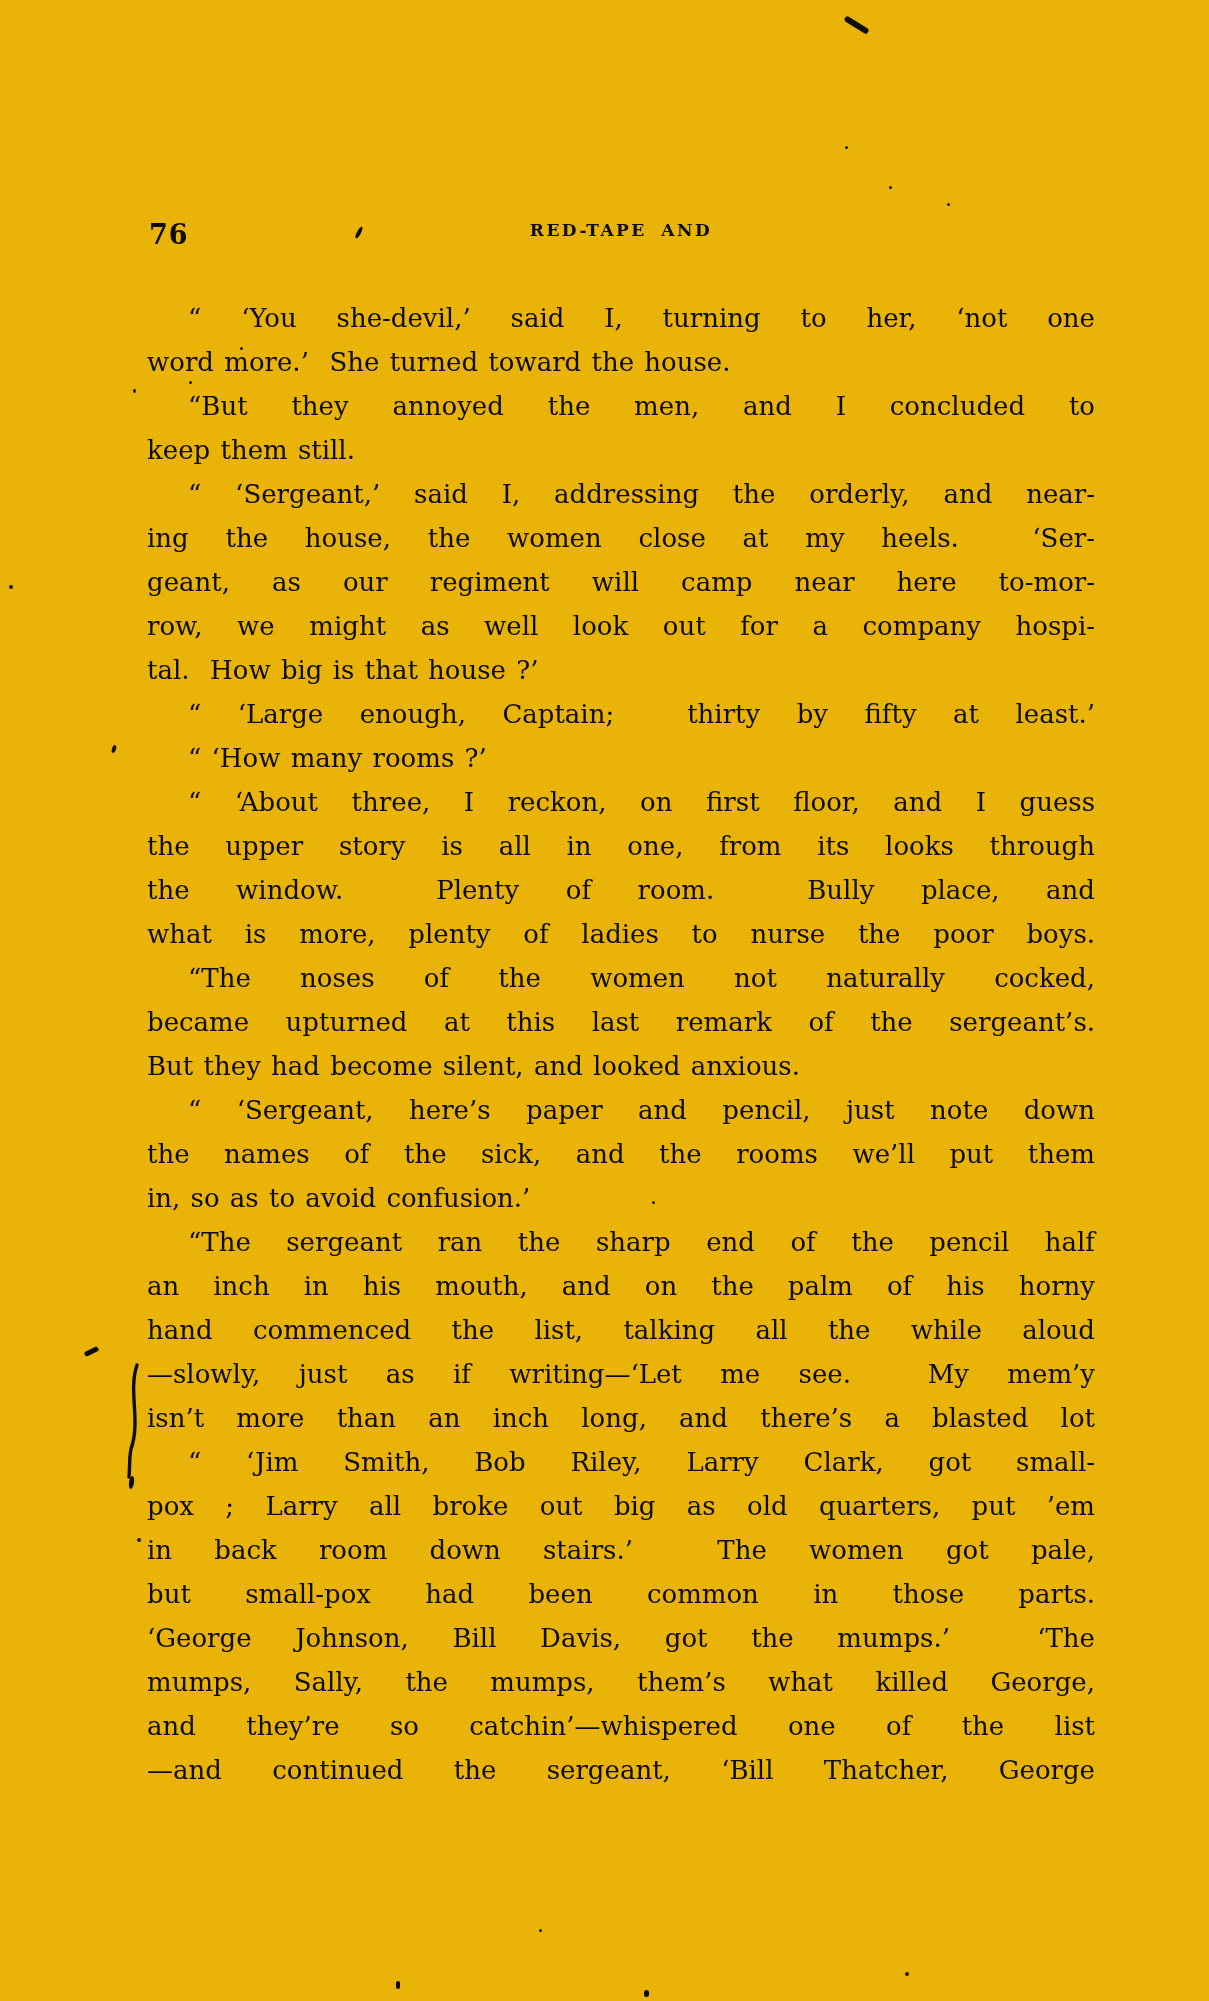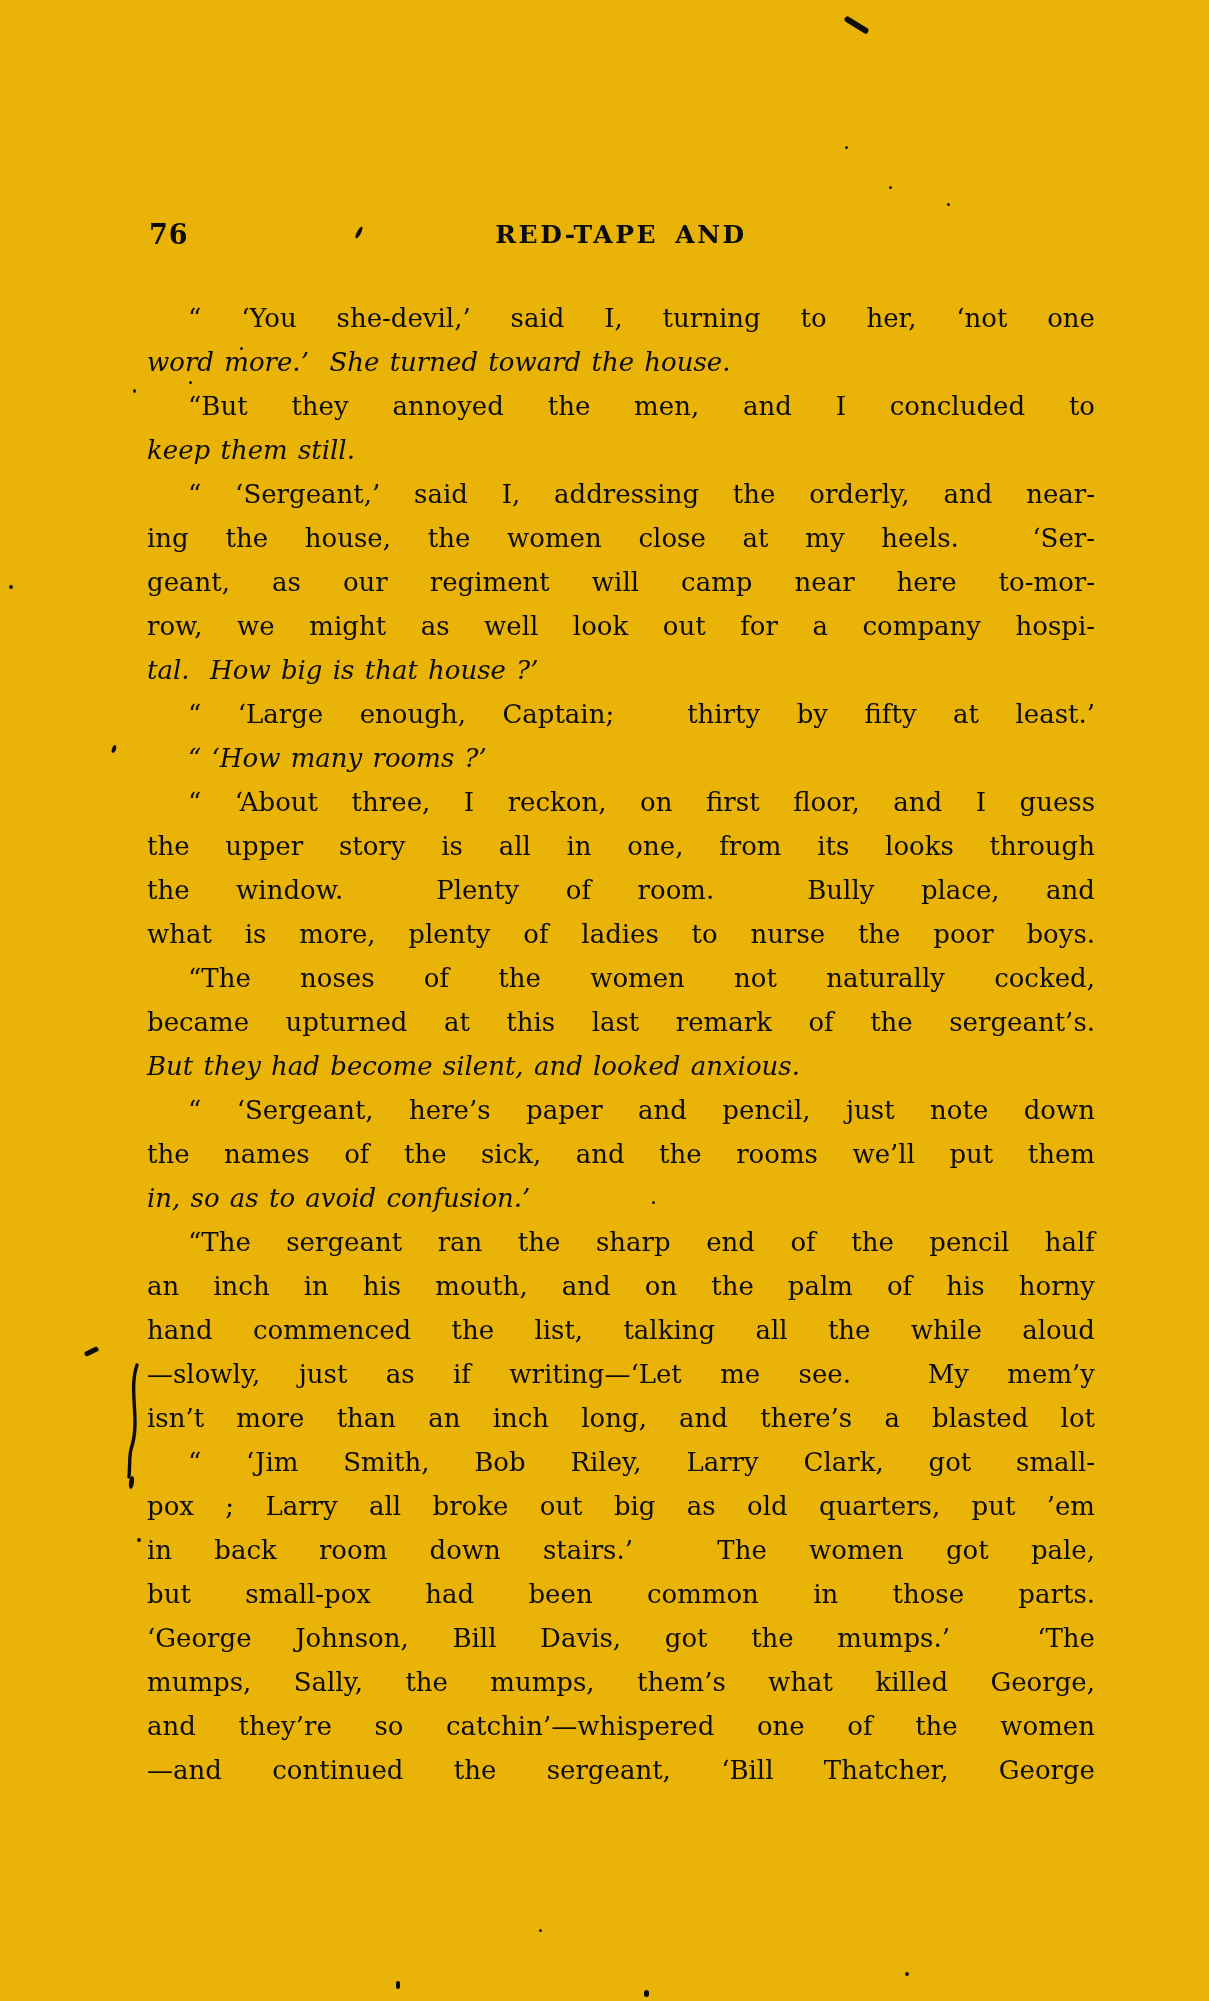--- a/index.html
+++ b/index.html
@@ -15,33 +15,33 @@
   .running-header{
     position:absolute;left:147px;top:218px;width:948px;height:38px;
   }
   .page-number{
     position:absolute;left:2px;top:1px;
     font-size:27px;font-weight:700;letter-spacing:1px;
   }
   .running-title{
     position:absolute;left:0;top:2px;width:100%;
     text-align:center;
-    font-size:25px;font-weight:700;letter-spacing:2.5px;
+    font-size:17px;font-weight:700;letter-spacing:2.5px;
     word-spacing:6px;
   }
   .text-block{
     position:absolute;left:147px;top:296px;width:948px;
     font-size:26px;line-height:44px;word-spacing:2px;
   }
   .line{
     height:44px;
     text-align:justify;
     text-align-last:justify;
   }
-  .line.end{text-align-last:left;font-style:italic;}
+  .line.end{text-align-last:left;}
   .line.indent{text-indent:41px;}
   
   .speck{position:absolute;background:#161616;border-radius:50%;}
   .stroke{position:absolute;background:#0d0d0d;border-radius:3px;}
   .squiggle{position:absolute;}
 </style>
 </head>
 <body>
 
 <div class="page" style="background: #eab308; color: rgb(12, 12, 12);">
@@ -77,21 +77,21 @@
       <div class="line">an inch in his mouth, and on the palm of his horny</div>
       <div class="line">hand commenced the list, talking all the while aloud</div>
       <div class="line">—slowly, just as if writing—‘Let me see.&nbsp; My mem’y</div>
       <div class="line">isn’t more than an inch long, and there’s a blasted lot</div>
       <div class="line indent">“ ‘Jim Smith, Bob Riley, Larry Clark, got small-</div>
       <div class="line">pox ; Larry all broke out big as old quarters, put ’em</div>
       <div class="line">in back room down stairs.’&nbsp; The women got pale,</div>
       <div class="line">but small-pox had been common in those parts.</div>
       <div class="line">‘George Johnson, Bill Davis, got the mumps.’&nbsp; ‘The</div>
       <div class="line">mumps, Sally, the mumps, them’s what killed George,</div>
-      <div class="line">and they’re so catchin’—whispered one of the women</div>
+      <div class="line">and they’re so catchin’—whispered one of the list</div>
       <div class="line">—and continued the sergeant, ‘Bill Thatcher, George</div>
     </div>
 
   <div class="stroke" style="left:843px;top:22px;width:27px;height:6px;transform:rotate(32deg);"></div>
   <div class="stroke" style="left:357px;top:226px;width:4px;height:13px;transform:rotate(28deg);border-radius:50%;"></div>
   <div class="speck" style="left:845px;top:146px;width:3px;height:3px;"></div>
   <div class="speck" style="left:889px;top:186px;width:3px;height:3px;"></div>
   <div class="speck" style="left:947px;top:203px;width:3px;height:3px;"></div>
   <div class="speck" style="left:240px;top:347px;width:3px;height:3px;"></div>
   <div class="speck" style="left:189px;top:381px;width:3px;height:3px;"></div>

